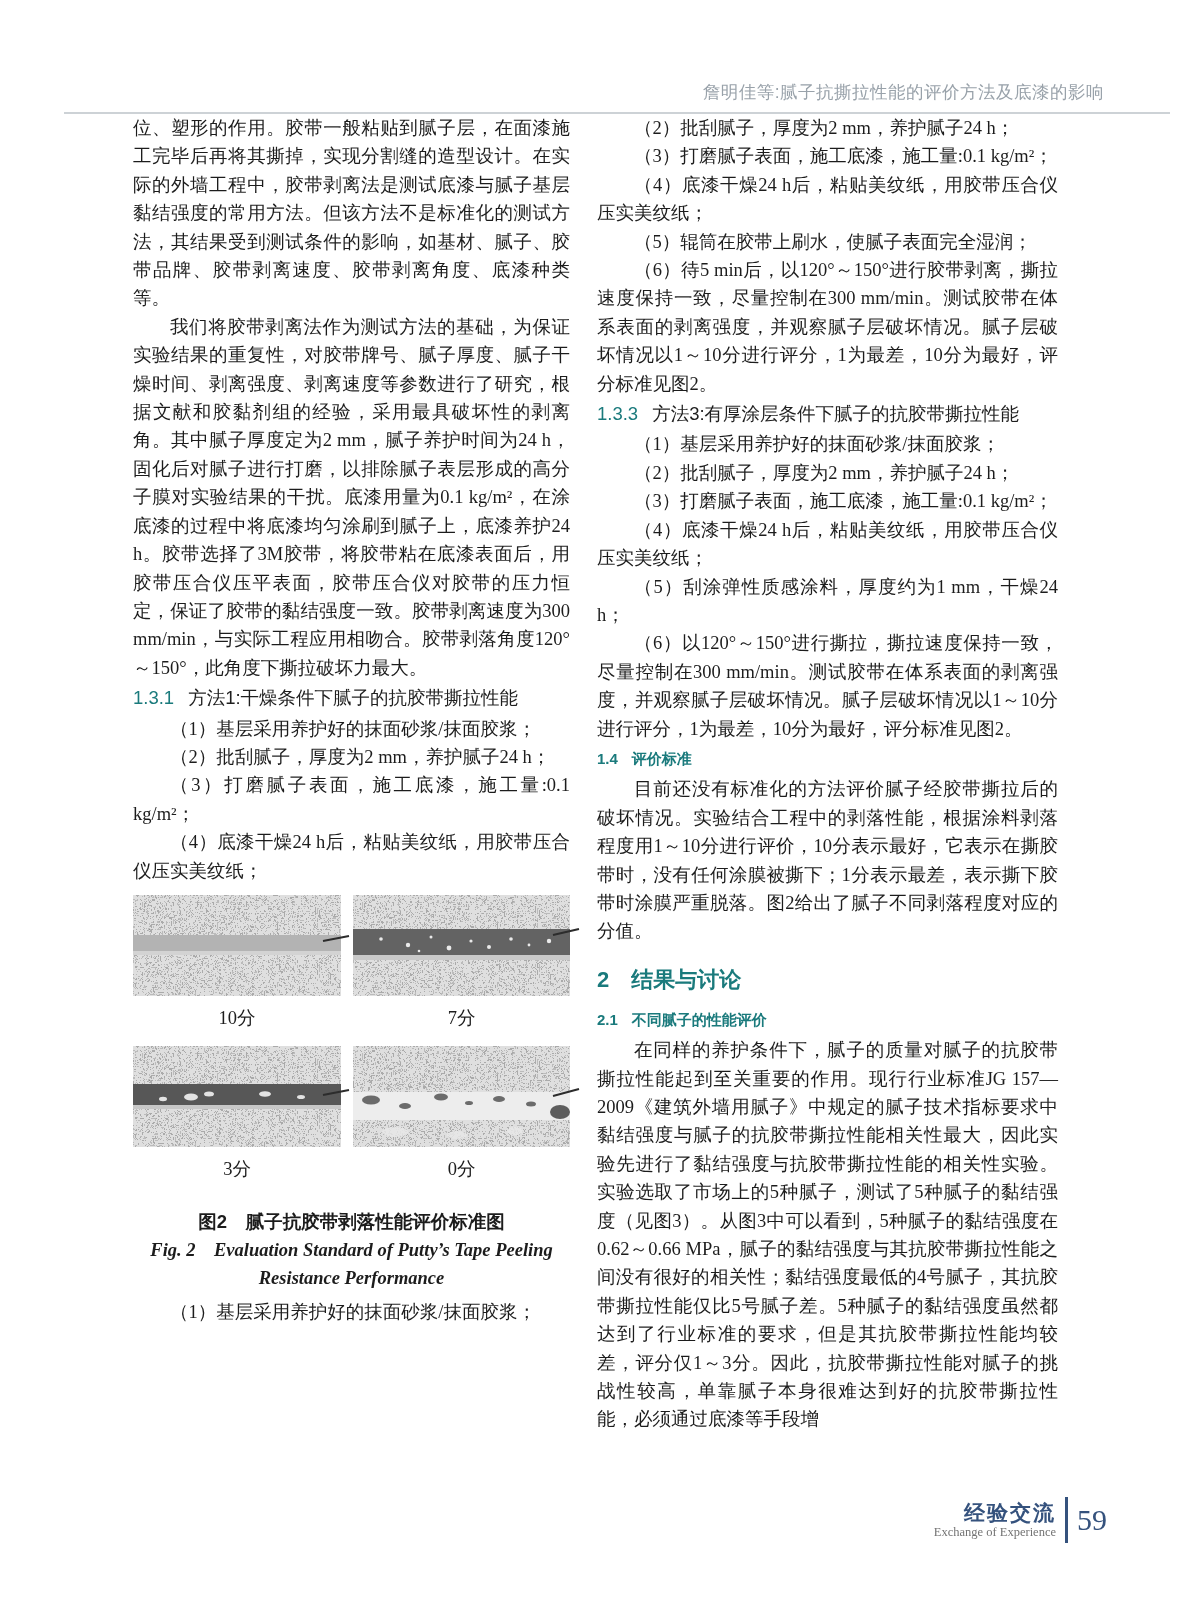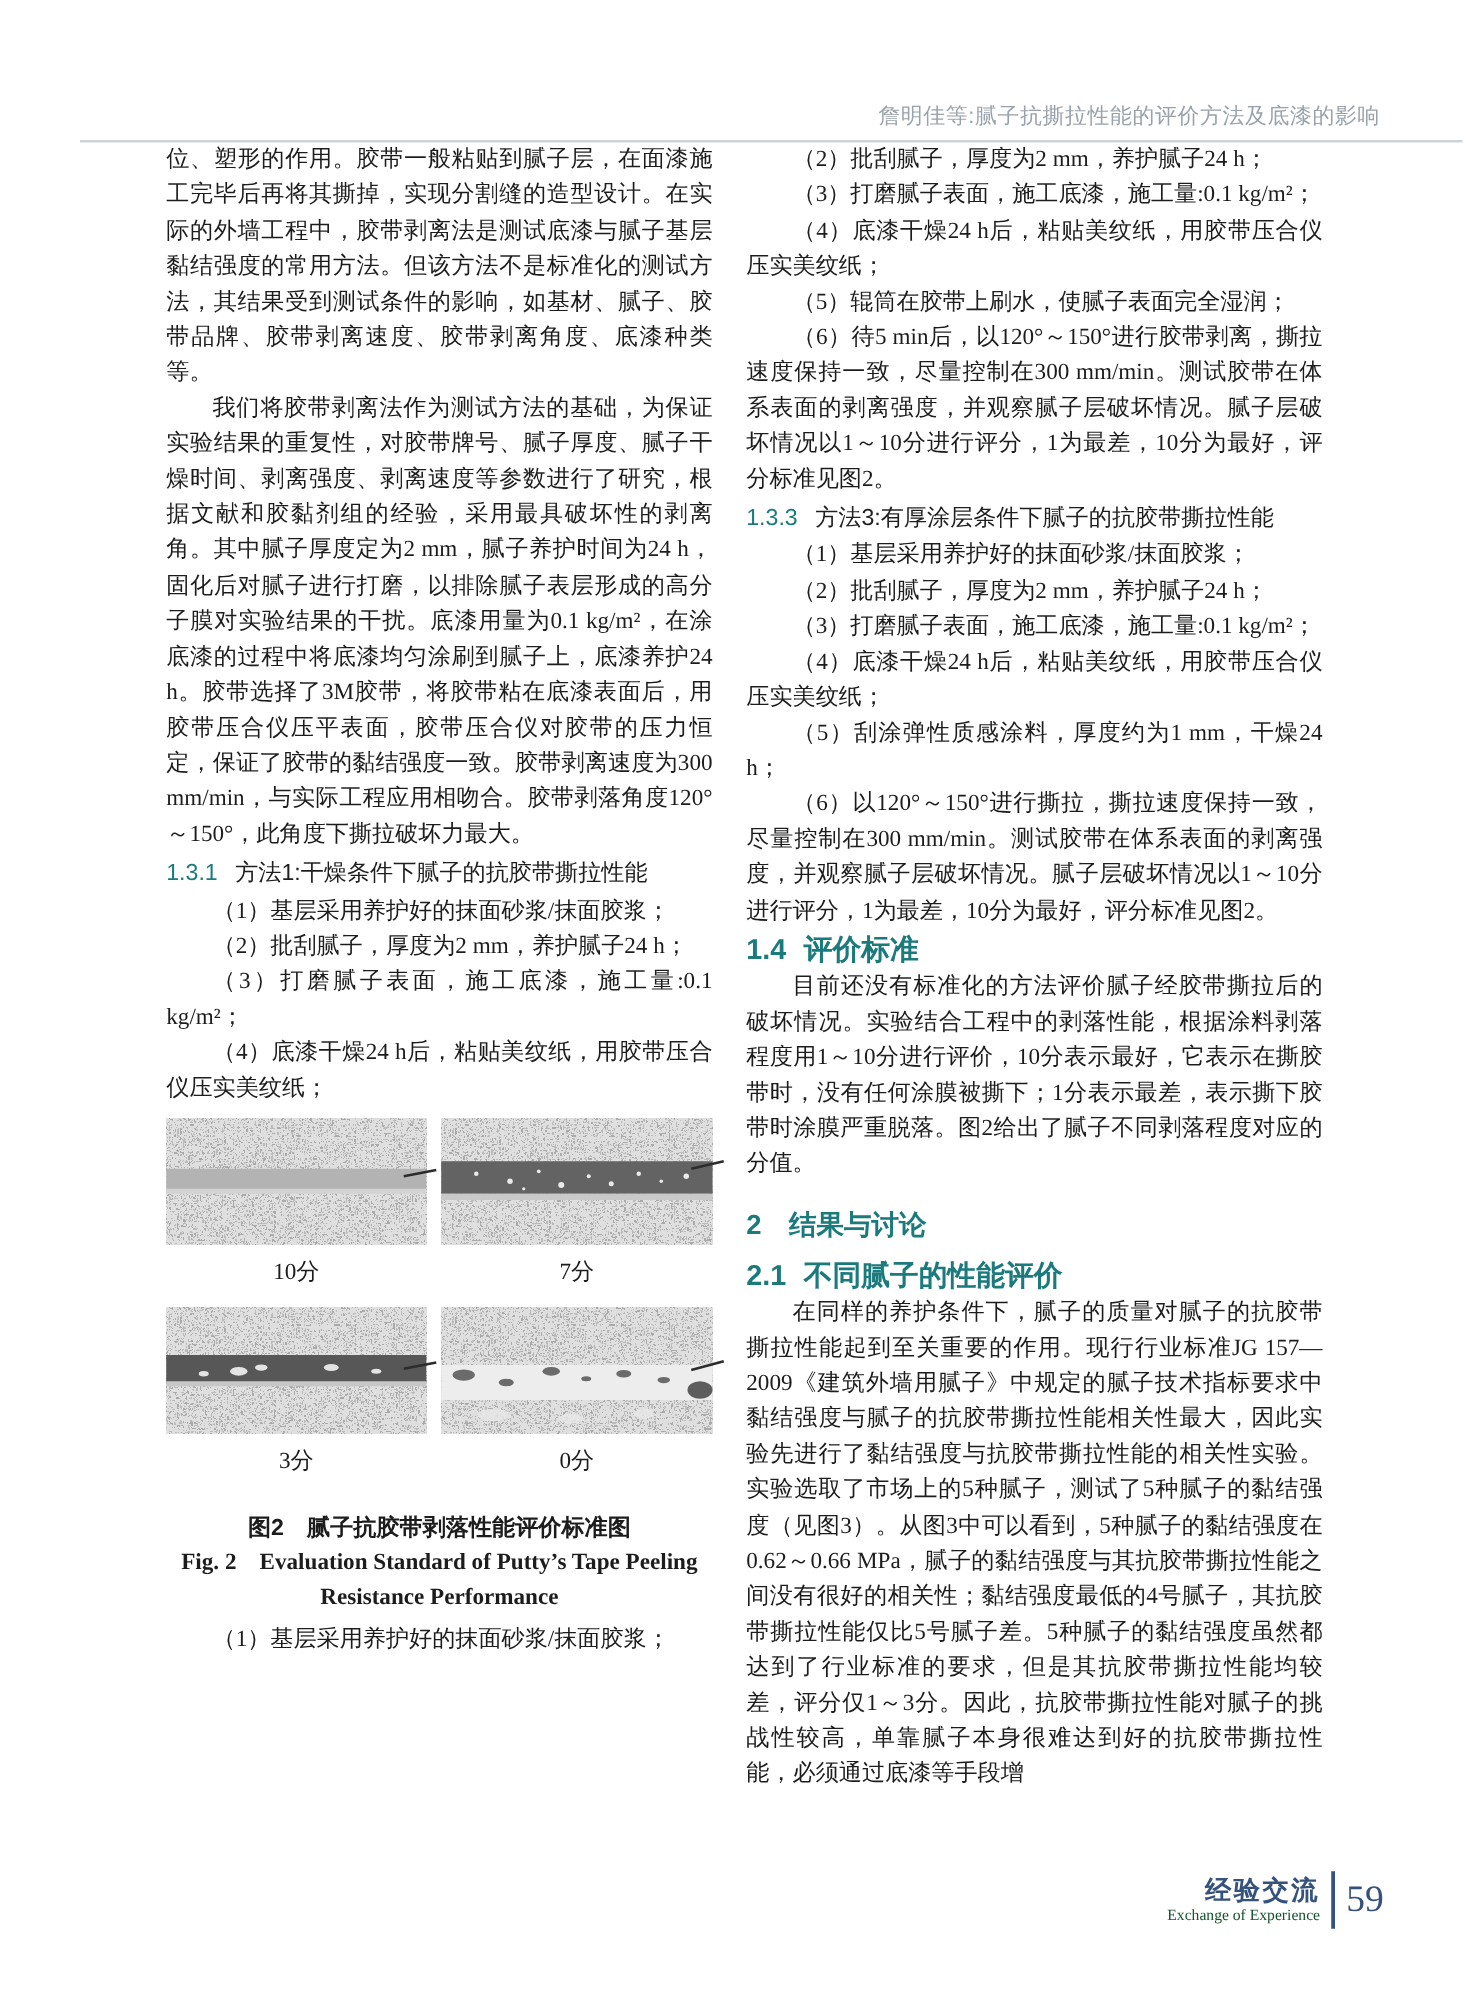--- a/index.html
+++ b/index.html
@@ -21,44 +21,44 @@
   .para.cont{text-indent:0;}
 
   
   .h3head{margin:2px 0 2px 0;font-family:Liberation Sans, sans-serif;
         font-size:18.5px;font-weight:normal;line-height:28.4px;}
   .h3head .num{color:#1a7a7c;margin-right:14px;}
   .h3head .ttl{color:#1e1e1e;}
 
   
   .h4head{margin:2px 0 2px 0;font-family:"Liberation Sans","DejaVu Sans",sans-serif;
-        font-size:23px;font-weight:bold;line-height:28.4px;color:#1a7a7c;}
+        font-size:15px;font-weight:bold;line-height:28.4px;color:#1a7a7c;}
   .h4head .num{margin-right:14px;}
 
   
   .h2head{margin:18px 0 10px 0;font-family:"Liberation Sans","DejaVu Sans",sans-serif;
         font-size:22px;font-weight:bold;line-height:32px;color:#1a7a7c;}
   .h2head .num{margin-right:22px;}
 
   
   figure{margin:10px 0 6px 0;}
   .photo-grid{display:grid;grid-template-columns:208px 217px;column-gap:12px;row-gap:0;}
   .photo-cell{text-align:center;}
   .photo{display:block;}
   .photo-label{font-size:18.5px;margin:8px 0 14px 0;text-align:center;}
   .cap-zh{font-family:"Liberation Sans","DejaVu Sans",sans-serif;font-weight:bold;
         font-size:18.5px;text-align:center;margin-top:10px;line-height:28px;}
-  .cap-en{font-weight:bold;font-size:18.5px;text-align:center;line-height:28px;}
+  .cap-en{font-weight:bold;font-size:18.5px;text-align:center;line-height:28px;font-style:italic;}
 
   
   .footer{position:absolute;top:1497px;right:127px;display:flex;align-items:center;}
   .f-text{text-align:right;margin-right:9px;}
   .f-zh{font-family:"Liberation Sans","DejaVu Sans",sans-serif;font-weight:bold;
         font-size:21px;color:#35527d;letter-spacing:2px;line-height:24px;}
-  .f-en{font-size:12.5px;color:#14532d;line-height:15px;}
+  .f-en{font-size:12.5px;color:#737373;line-height:15px;}
   .f-bar{width:3px;height:46px;background:#35527d;margin-right:9px;}
   .f-num{font-size:30px;color:#35527d;}
 </style>
 </head>
 <body>
 
 <div class="page">
 
   <div class="running-header">詹明佳等:腻子抗撕拉性能的评价方法及底漆的影响</div>
   <div class="header-rule"></div>

